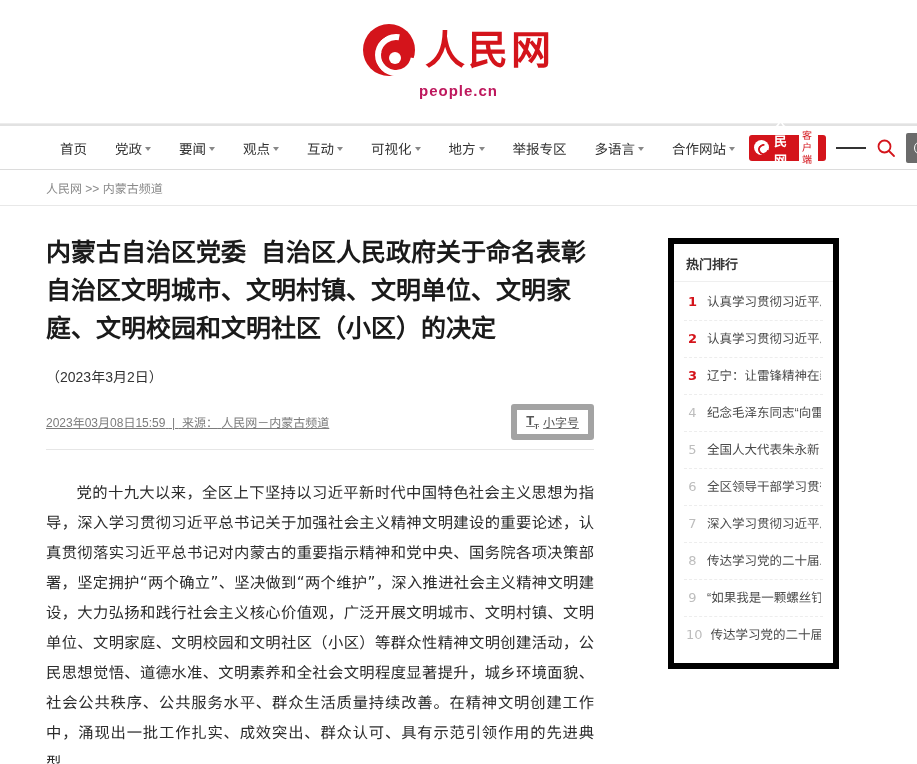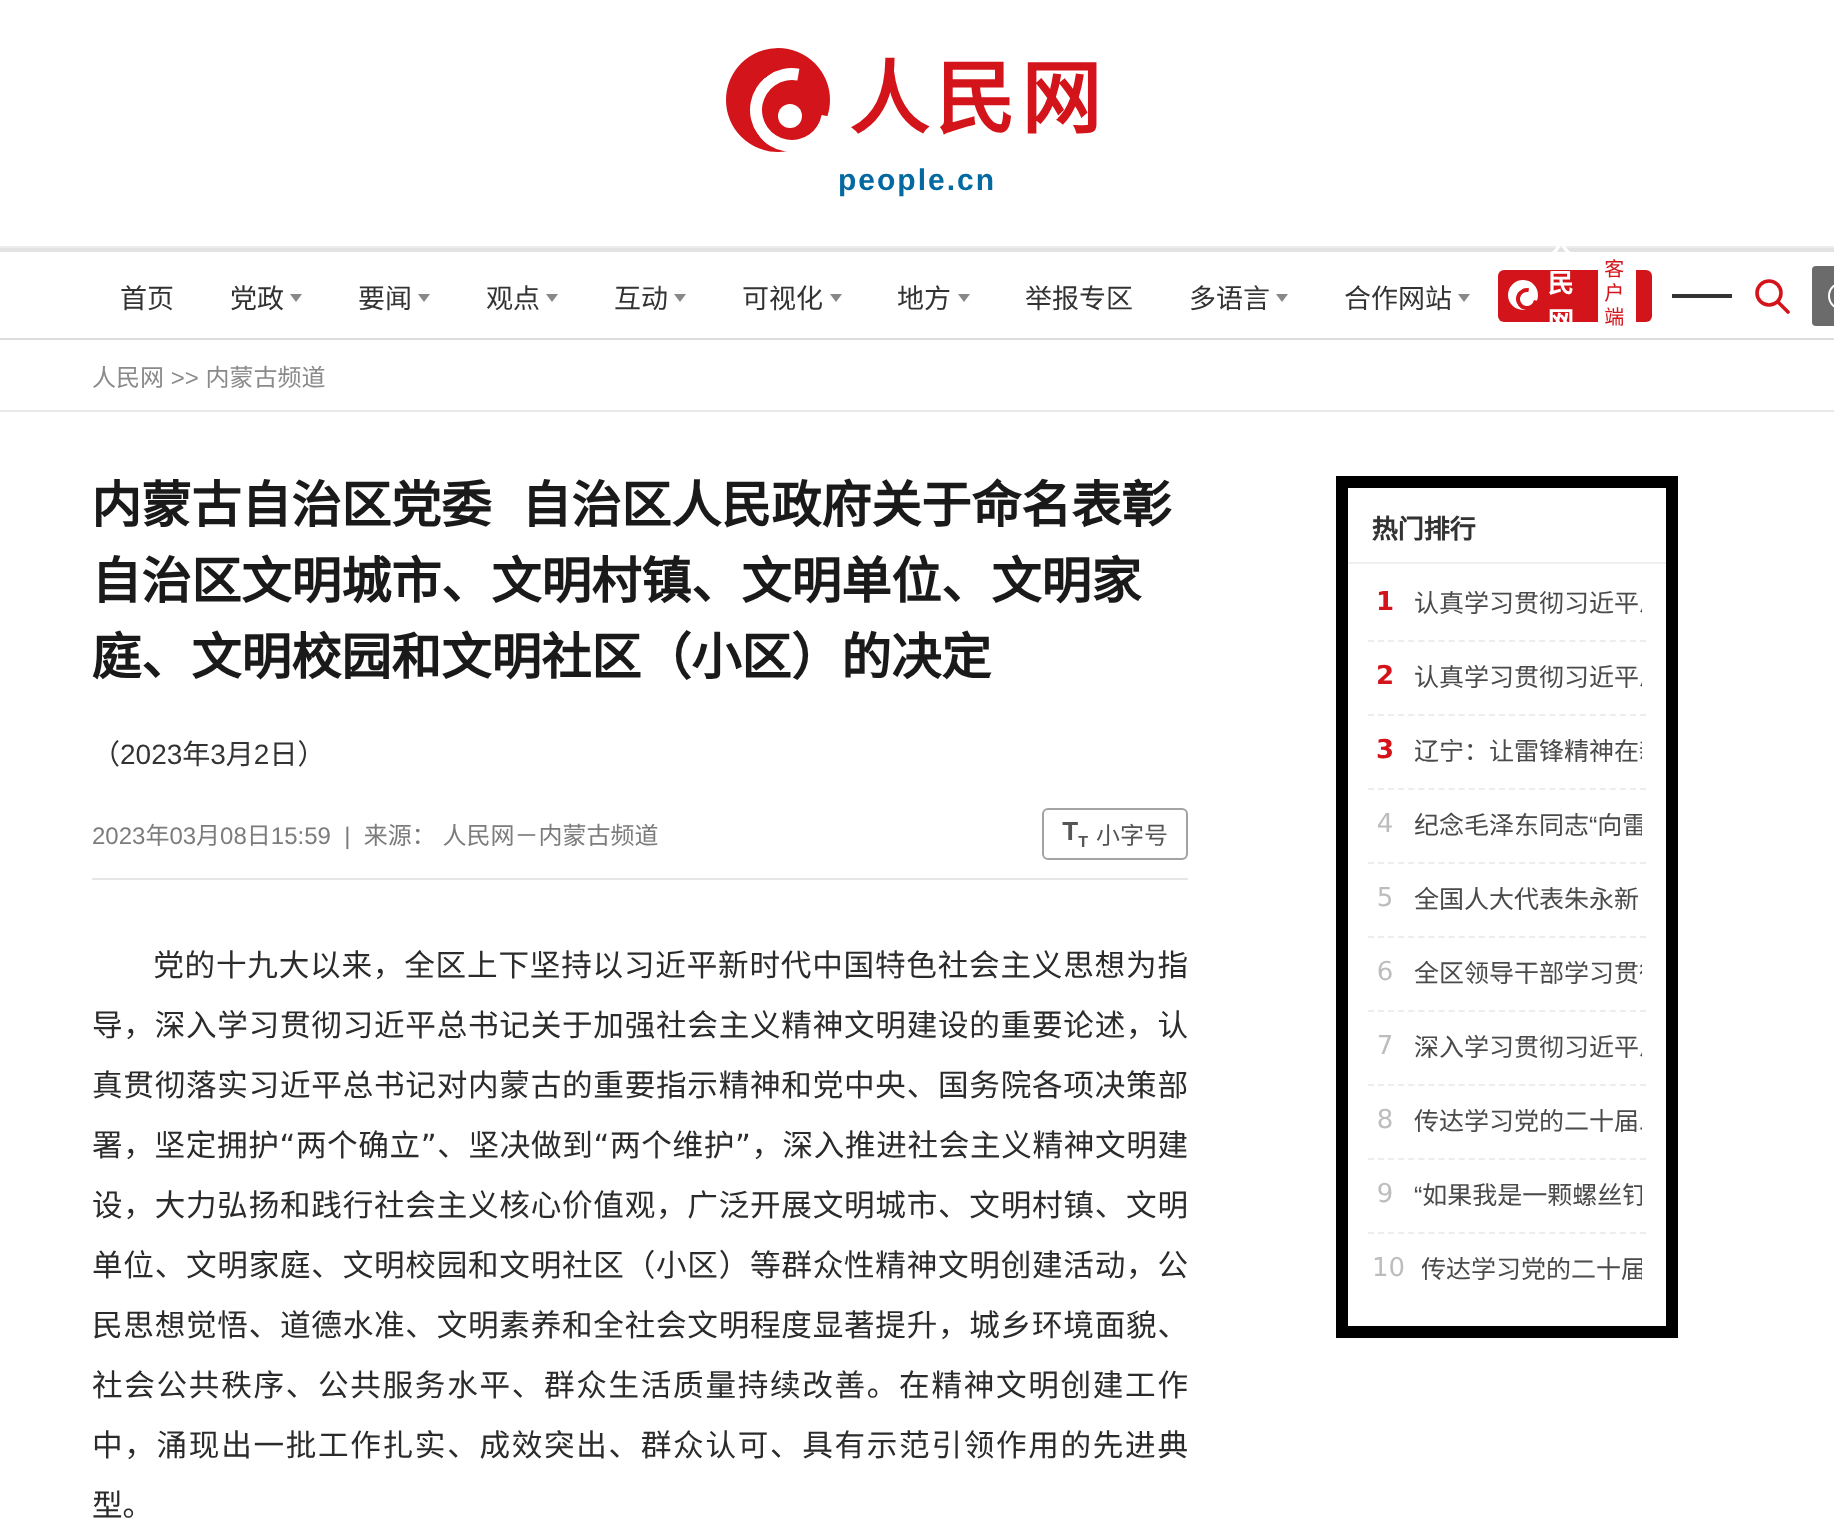--- a/index.html
+++ b/index.html
@@ -55,21 +55,21 @@
     font-size: 40px;
     font-weight: bold;
     color: #d4141b;
     letter-spacing: 3px;
     line-height: 1;
     font-family: "DejaVu Sans", "Liberation Sans", sans-serif;
   }
   .logo-sub {
     margin-top: 6px;
     font-size: 15px;
-    color: #0369a1;
+    color: #be185d;
     letter-spacing: 1px;
     font-weight: bold;
   }
 
   
   .nav-bar {
     height: 46px;
     border-top: 2px solid #e2e2e2;
     border-bottom: 1px solid #dcdcdc;
     display: flex;
@@ -182,26 +182,27 @@
   }
   .meta-row {
     margin-top: 18px;
     padding-bottom: 9px;
     border-bottom: 1px solid #e6e6e6;
     display: flex;
     align-items: center;
     justify-content: space-between;
     font-size: 12px;
     color: #7c7c7c;
+    text-decoration: underline;
   }
   .meta-left { white-space: nowrap; }
   .meta-left .src-link { color: #7c7c7c; text-decoration: none; }
   .font-ctl {
     display: flex; align-items: center; gap: 4px;
-    border: 1px solid #a3a3a3;
+    border: 6px solid #a3a3a3;
     border-radius: 3px;
     padding: 3px 9px;
     color: #555;
     font-size: 12px;
     cursor: pointer;
     background: #fff;
     justify-content: flex-end;
   }
   .font-ctl .tt { font-weight: bold; font-size: 13px; }
   .font-ctl .tt sub { font-size: 8px; }

